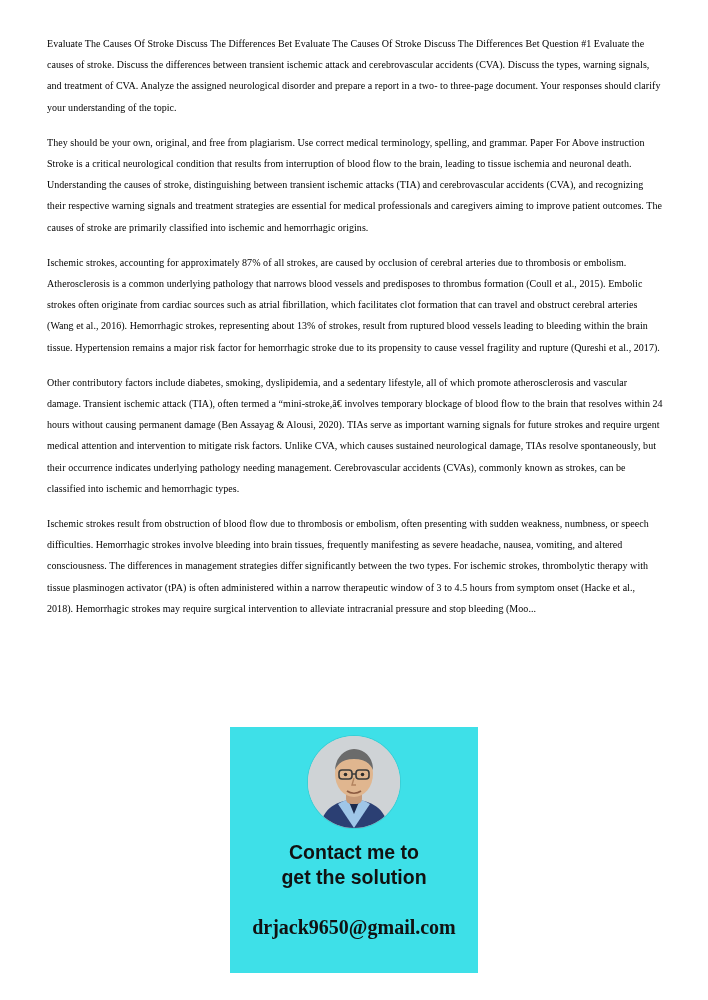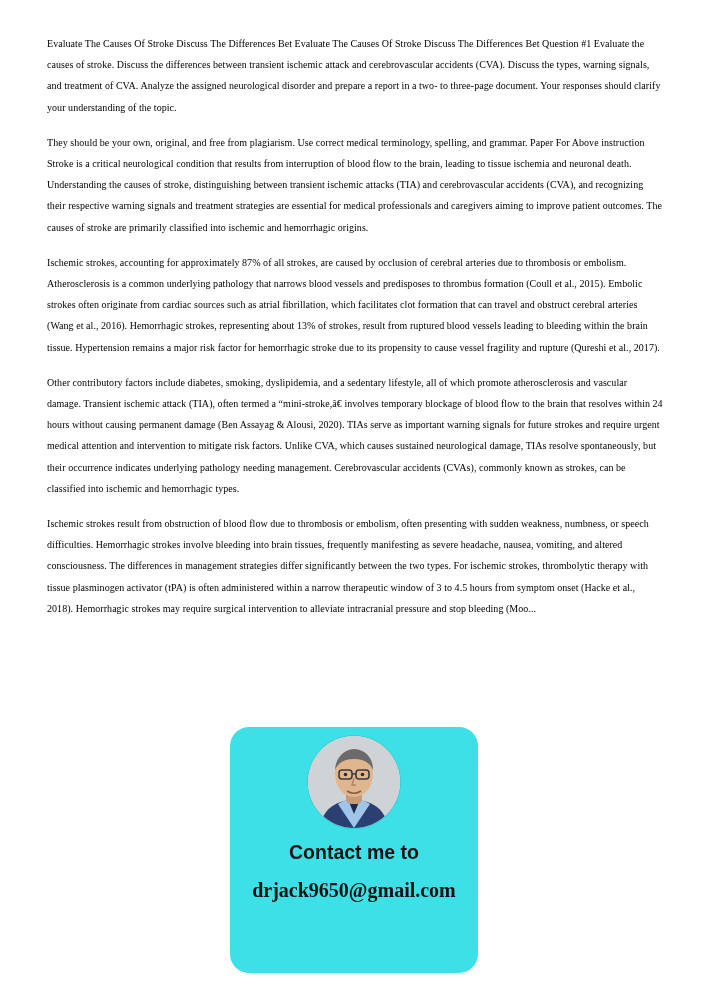--- a/index.html
+++ b/index.html
@@ -45,21 +45,20 @@
     left: 230px;
     top: 727px;
     width: 248px;
     height: 246px;
     background: #3ee0e8;
     box-sizing: border-box;
     display: flex;
     flex-direction: column;
     align-items: center;
     overflow: hidden;
-    border-radius: 19px;
   }
   .avatar-wrap {
     margin-top: 9px;
     width: 92px;
     height: 92px;
     border-radius: 50%;
     overflow: hidden;
     background: #d9d9d9;
     position: relative;
     box-shadow: 0 0 0 1px rgba(0,0,0,0.08);
@@ -74,21 +73,21 @@
     text-align: center;
   }
   .contact-line.first { margin-top: 12px; }
   .contact-email {
     font-family: "Liberation Serif", serif;
     font-weight: bold;
     font-size: 20px;
     line-height: 26px;
     color: #111111;
     text-align: center;
-    margin-top: 12px;
+    margin-top: 24px;
   }
 </style>
 </head>
 <body>
 
 <div class="page">
 
   <div class="doc-body">
     <p class="para">Evaluate The Causes Of Stroke Discuss The Differences Bet Evaluate The Causes Of Stroke Discuss The Differences Bet Question #1 Evaluate the causes of stroke. Discuss the differences between transient ischemic attack and cerebrovascular accidents (CVA). Discuss the types, warning signals, and treatment of CVA. Analyze the assigned neurological disorder and prepare a report in a two- to three-page document. Your responses should clarify your understanding of the topic.</p>
     <p class="para">They should be your own, original, and free from plagiarism. Use correct medical terminology, spelling, and grammar. Paper For Above instruction Stroke is a critical neurological condition that results from interruption of blood flow to the brain, leading to tissue ischemia and neuronal death. Understanding the causes of stroke, distinguishing between transient ischemic attacks (TIA) and cerebrovascular accidents (CVA), and recognizing their respective warning signals and treatment strategies are essential for medical professionals and caregivers aiming to improve patient outcomes. The causes of stroke are primarily classified into ischemic and hemorrhagic origins.</p>
@@ -117,16 +116,17 @@
         <line x1="44" y1="38" x2="48" y2="38" stroke="#3a3a3a" stroke-width="1.6"></line>
 
         <circle cx="37.5" cy="38.5" r="1.8" fill="#2b2b2b"></circle>
         <circle cx="54.5" cy="38.5" r="1.8" fill="#2b2b2b"></circle>
 
         <path d="M46 42 L44 49 L48 49" fill="none" stroke="#b2835f" stroke-width="1.4"></path>
         <path d="M39 55 C43 58 49 58 53 55" fill="none" stroke="#8c5b41" stroke-width="1.6"></path>
       </svg>
     </div>
     <div class="contact-line first">Contact me to</div>
+    <div class="contact-line">get the solution</div>
     <div class="contact-email">drjack9650@gmail.com</div>
   </div>
 
 </div>
 
 </body></html>

